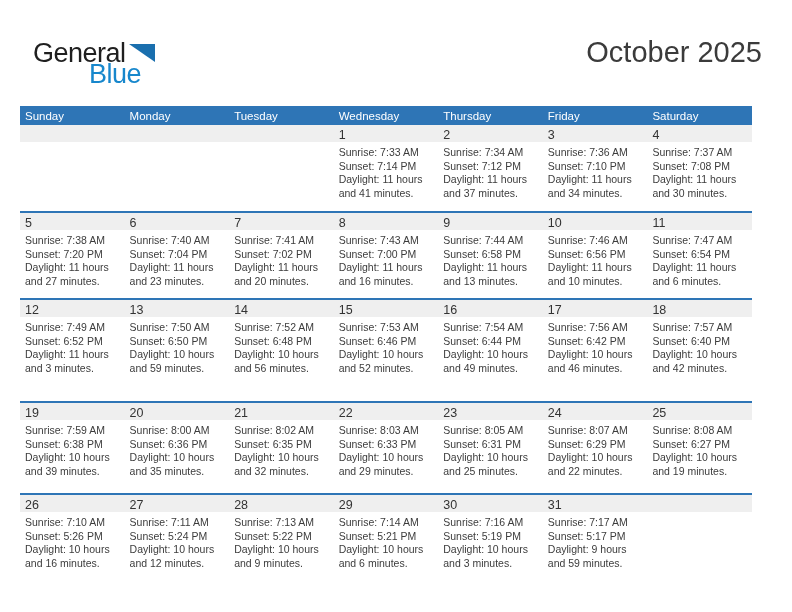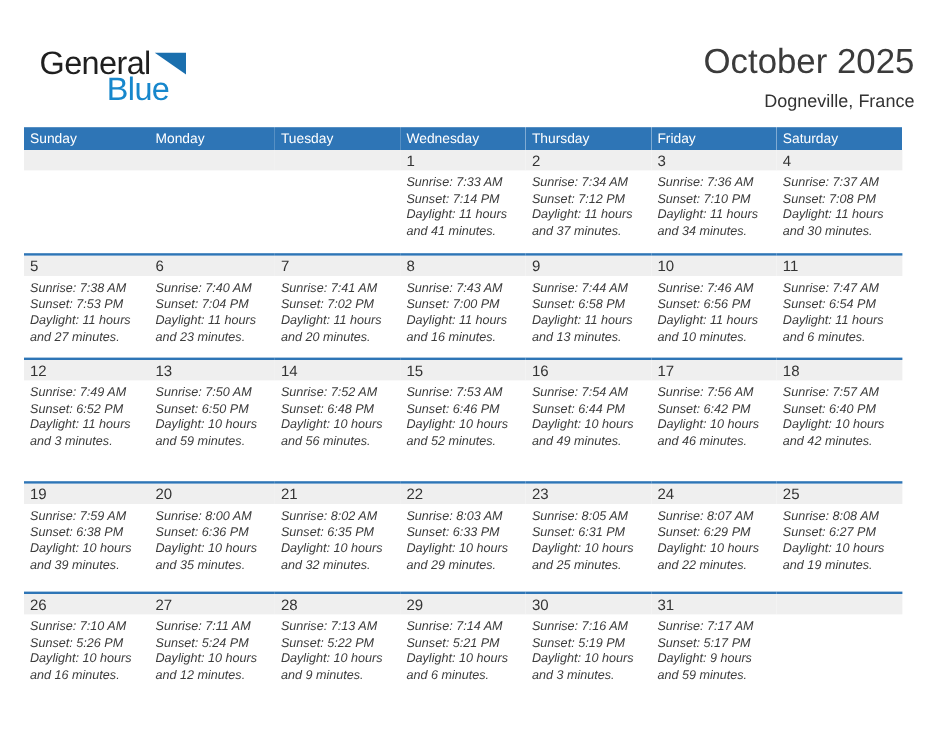--- a/index.html
+++ b/index.html
@@ -37,35 +37,34 @@
   tbody td { vertical-align: top; padding: 0; }
   tbody tr + tr td { border-top: 2px solid #2E75B6; }
   tbody tr:nth-child(1) td { height: 87px; }
   tbody tr:nth-child(2) td { height: 87px; }
   tbody tr:nth-child(3) td { height: 103px; }
   tbody tr:nth-child(4) td { height: 92px; }
   tbody tr:nth-child(5) td { height: 127px; }
 
   .date-band { background: #EFEFEF; height: 17px; line-height: 17px; }
   .date-num { font-size: 12.5px; color: #333333; padding-left: 5px; }
-  .day-info { padding: 4px 6px 0 5px; font-style: italic; }
+  .day-info { padding: 4px 6px 0 5px; }
   .info-line { font-size: 10.5px; line-height: 13.5px; color: #3C3C3C; white-space: nowrap; }
 </style>
 </head>
 <body>
 
 <div class="logo">
   <span class="logo-general">General</span>
   <span class="logo-triangle"></span>
   <span class="logo-blue">Blue</span>
 </div>
 
 <div class="title-block">
   <div class="page-title">October 2025</div>
-  <div class="page-subtitle">Dogneville, France</div>
 </div>
 
 <table class="calendar">
   <thead>
     <tr>
       <th>Sunday</th>
       <th>Monday</th>
       <th>Tuesday</th>
       <th>Wednesday</th>
       <th>Thursday</th>
@@ -122,21 +121,21 @@
             <div class="info-line">Daylight: 11 hours</div>
             <div class="info-line">and 30 minutes.</div>
           </div>
         </td>
       </tr>
       <tr>
         <td>
           <div class="date-band"><span class="date-num">5</span></div>
           <div class="day-info">
             <div class="info-line">Sunrise: 7:38 AM</div>
-            <div class="info-line">Sunset: 7:53 PM</div>
+            <div class="info-line">Sunset: 7:20 PM</div>
             <div class="info-line">Daylight: 11 hours</div>
             <div class="info-line">and 27 minutes.</div>
           </div>
         </td>
         <td>
           <div class="date-band"><span class="date-num">6</span></div>
           <div class="day-info">
             <div class="info-line">Sunrise: 7:40 AM</div>
             <div class="info-line">Sunset: 7:04 PM</div>
             <div class="info-line">Daylight: 11 hours</div>

